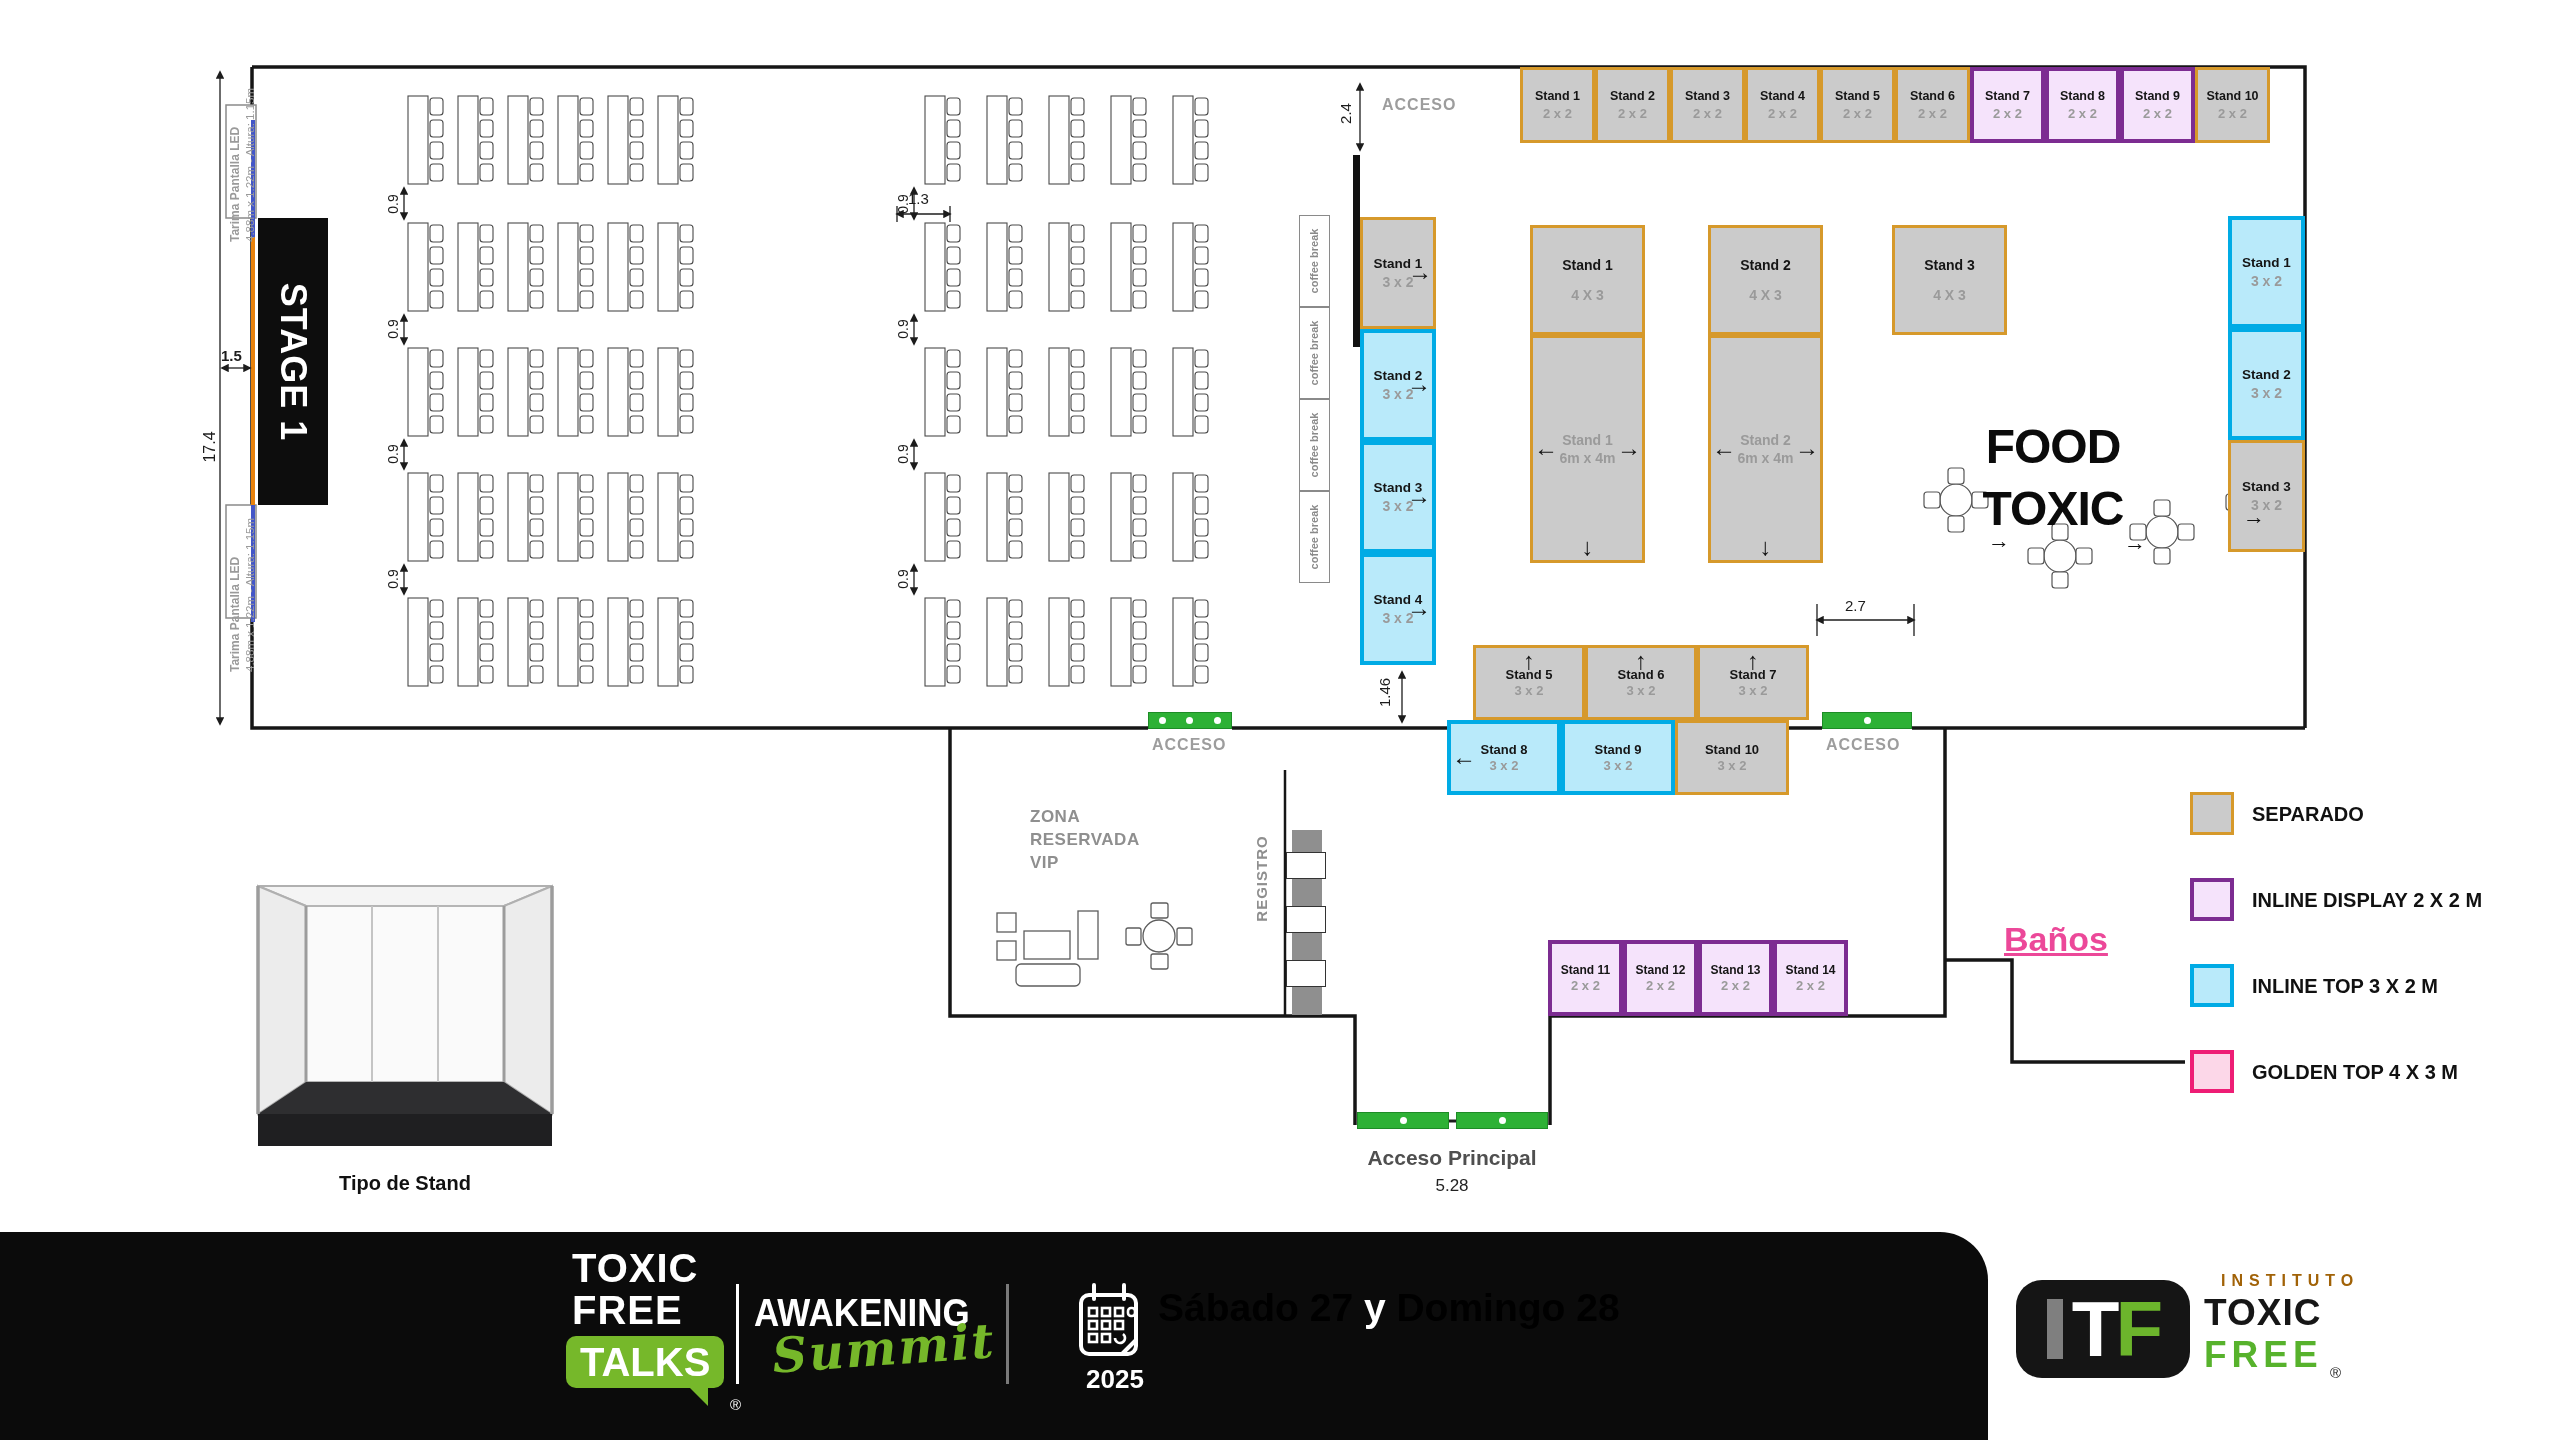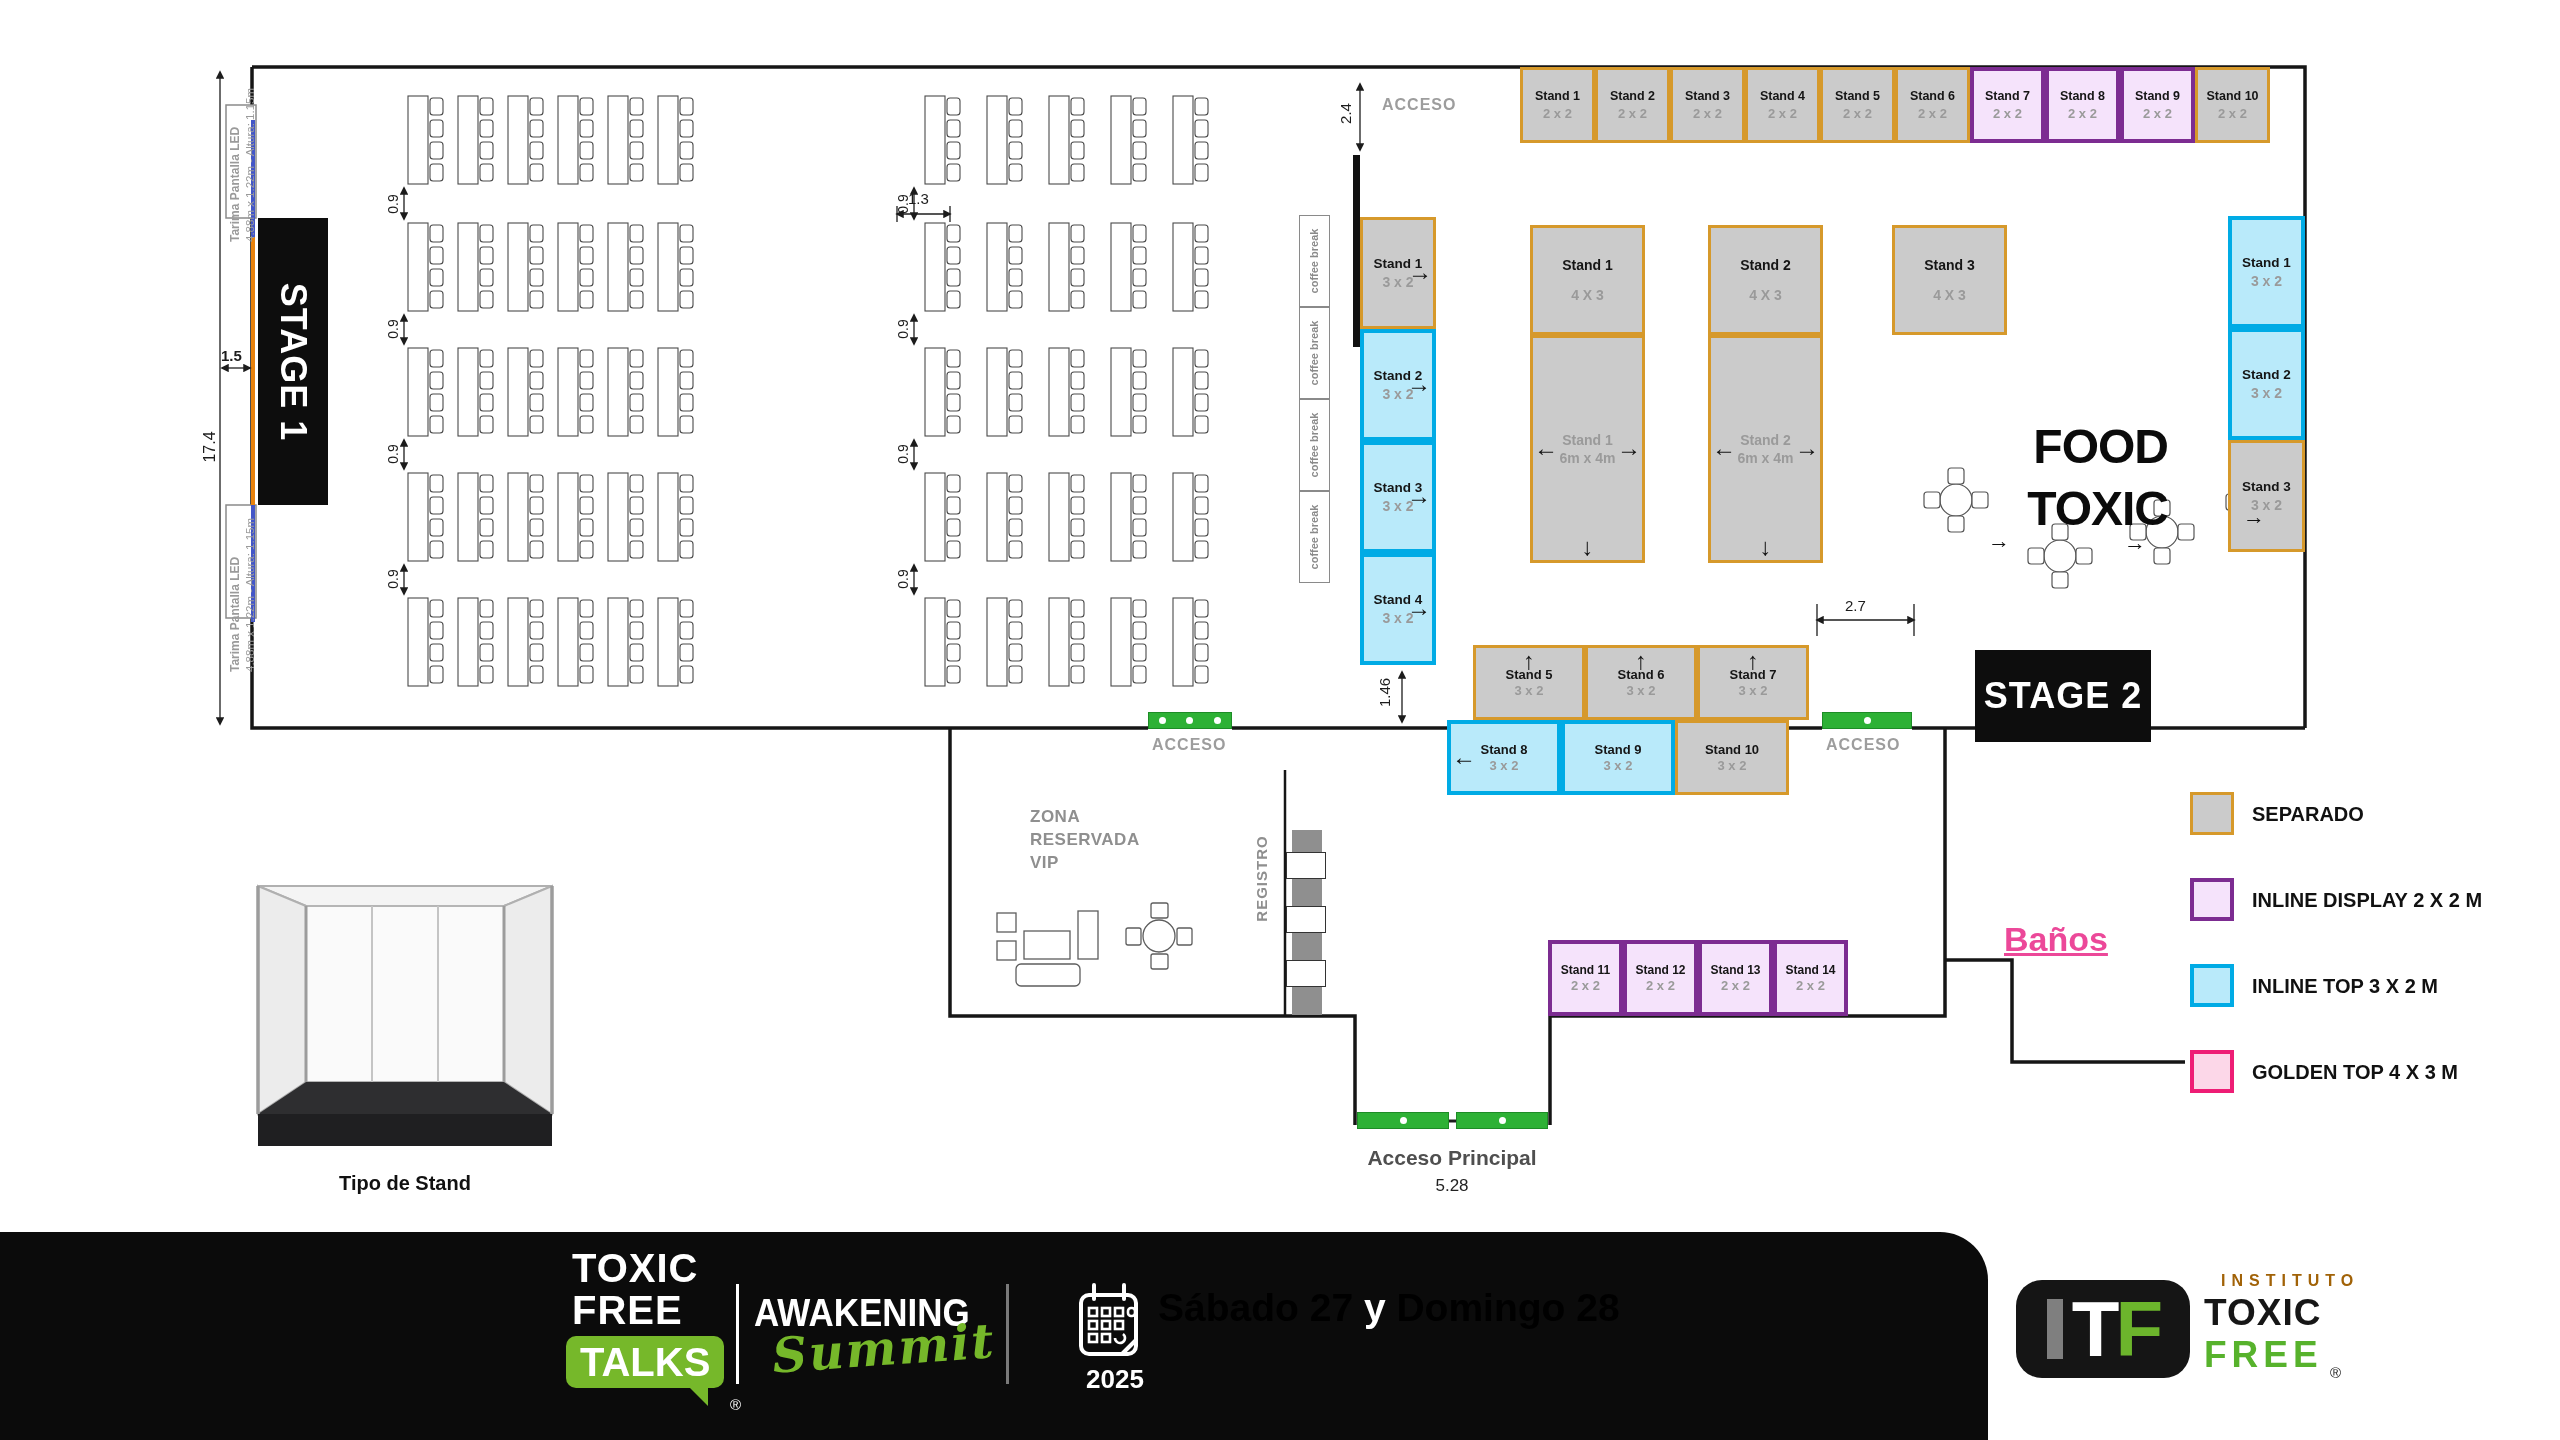--- a/index.html
+++ b/index.html
@@ -20,21 +20,21 @@
   .ar{position:absolute;font-weight:bold;font-size:24px;color:#111;line-height:1;z-index:4;}
   .ar-right{right:1px;top:50%;transform:translateY(-55%);}
   .ar-left{left:1px;top:50%;transform:translateY(-55%);}
   .ar-up{top:1px;left:50%;transform:translateX(-50%);}
   .ar-down{bottom:1px;left:50%;transform:translateX(-50%);}
   
   .stage{position:absolute;background:#0d0d0d;color:#fff;font-weight:bold;
          display:flex;align-items:center;justify-content:center;z-index:3;letter-spacing:1px;}
   #stage1 span{transform:rotate(90deg);white-space:nowrap;font-size:36px;}
   #stage2{font-size:36px;}
-  #food{position:absolute;left:1938px;top:416px;width:230px;text-align:right;z-index:3;
+  #food{position:absolute;left:1938px;top:416px;width:230px;text-align:center;z-index:3;
         font-weight:bold;font-size:48px;line-height:1.3;letter-spacing:-1px;color:#0b0b0b;}
   #banos{position:absolute;left:2004px;top:920px;font-size:34px;font-weight:bold;color:#ec4899;z-index:3;text-decoration:underline;}
   .acceso{position:absolute;font-size:16px;font-weight:bold;color:#9d9d9d;letter-spacing:1px;z-index:3;}
   
   .dim{position:absolute;font-size:15px;color:#1c1c1c;z-index:3;white-space:nowrap;}
   .dim-v{transform:rotate(-90deg);transform-origin:center;}
   #vip{position:absolute;left:1030px;top:806px;font-size:17px;font-weight:bold;color:#8f8f8f;
        line-height:1.35;letter-spacing:.5px;z-index:3;}
   #registro{position:absolute;left:1216px;top:870px;width:90px;text-align:center;font-size:15px;
             font-weight:bold;color:#8f8f8f;letter-spacing:1px;transform:rotate(-90deg);z-index:3;}
@@ -475,23 +475,20 @@
       <line x1="258" y1="886" x2="258" y2="1114" stroke="#9c9c9c" stroke-width="3.5"></line>
       <line x1="552" y1="886" x2="552" y2="1114" stroke="#9c9c9c" stroke-width="3.5"></line>
       <line x1="306" y1="906" x2="306" y2="1082" stroke="#9c9c9c" stroke-width="3"></line>
       <line x1="504" y1="906" x2="504" y2="1082" stroke="#9c9c9c" stroke-width="3"></line>
     </g>
   </svg>
 
   <div id="stage1" class="stage" style="left:258px;top:218px;width:70px;height:287px;">
     <span>STAGE 1</span>
   </div>
-  <div id="stage2" class="stage" style="left:1975px;top:650px;width:176px;height:92px;">
-    <span>STAGE 2</span>
-  </div>
   <div id="food">
     <div>FOOD</div>
     <div>TOXIC</div>
   </div>
   <div id="banos">Baños</div>
 
   <div class="acceso" style="left:1382px;top:96px;">ACCESO</div>
   <div class="acceso" style="left:1152px;top:736px;">ACCESO</div>
   <div class="acceso" style="left:1826px;top:736px;">ACCESO</div>
   <div id="acc-principal">Acceso Principal</div>

